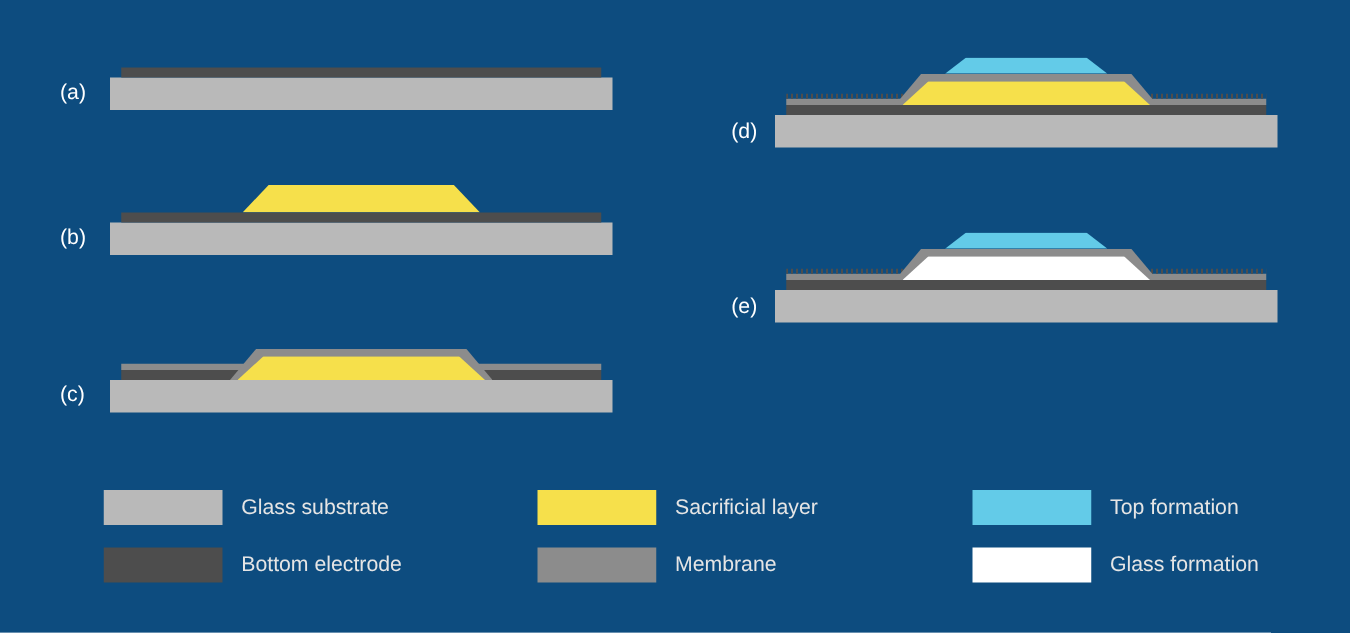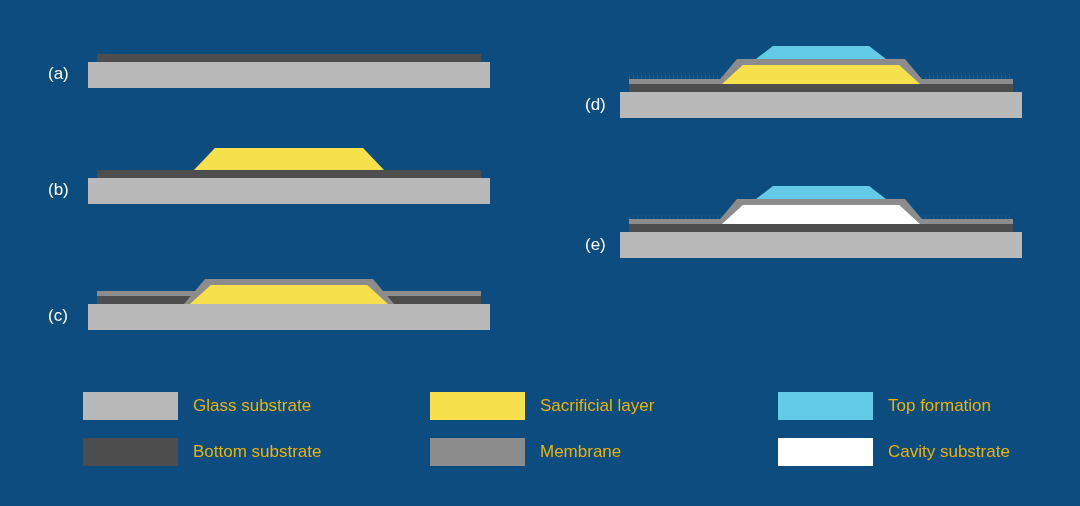--- a/index.html
+++ b/index.html
@@ -58,21 +58,21 @@
                         clip-path: polygon(10.5% 0, 89.5% 0, 100% 100%, 0 100%); }
   .step-d .top-trap, .step-e .top-trap { left: 171px; top: 10px; width: 130px; height: 13px;
                         clip-path: polygon(13% 0, 87% 0, 100% 100%, 0 100%); }
   
   .legend-item { position: absolute; }
   .legend-swatch { position: absolute; width: 95px; height: 28px; }
   .legend-label {
     position: absolute;
     left: 110px; top: 0;
     height: 28px; line-height: 28px;
-    color: #eab308; font-size: 17px;
+    color: #e5e5e5; font-size: 17px;
     white-space: nowrap;
   }
   .li-1 { left: 83px;  top: 392px; }
   .li-2 { left: 83px;  top: 438px; }
   .li-3 { left: 430px; top: 392px; }
   .li-4 { left: 430px; top: 438px; }
   .li-5 { left: 778px; top: 392px; }
   .li-6 { left: 778px; top: 438px; }
 </style>
 </head>
@@ -123,32 +123,32 @@
     <div class="layer inner-trap" style="background-color: rgb(255, 255, 255);"></div>
     <div class="layer top-trap" style="background-color: rgb(99, 203, 232);"></div>
   </div>
 
   <div class="legend-item li-1">
     <div class="legend-swatch" style="background-color: rgb(185, 185, 185);"></div>
     <div class="legend-label">Glass substrate</div>
   </div>
   <div class="legend-item li-2">
     <div class="legend-swatch" style="background-color: rgb(77, 77, 77);"></div>
-    <div class="legend-label">Bottom substrate</div>
+    <div class="legend-label">Bottom electrode</div>
   </div>
   <div class="legend-item li-3">
     <div class="legend-swatch" style="background-color: rgb(246, 224, 75);"></div>
     <div class="legend-label">Sacrificial layer</div>
   </div>
   <div class="legend-item li-4">
     <div class="legend-swatch" style="background-color: rgb(140, 140, 140);"></div>
     <div class="legend-label">Membrane</div>
   </div>
   <div class="legend-item li-5">
     <div class="legend-swatch" style="background-color: rgb(99, 203, 232);"></div>
     <div class="legend-label">Top formation</div>
   </div>
   <div class="legend-item li-6">
     <div class="legend-swatch" style="background-color: rgb(255, 255, 255);"></div>
-    <div class="legend-label">Cavity substrate</div>
+    <div class="legend-label">Glass formation</div>
   </div>
 
 </div>
 
 </body></html>

